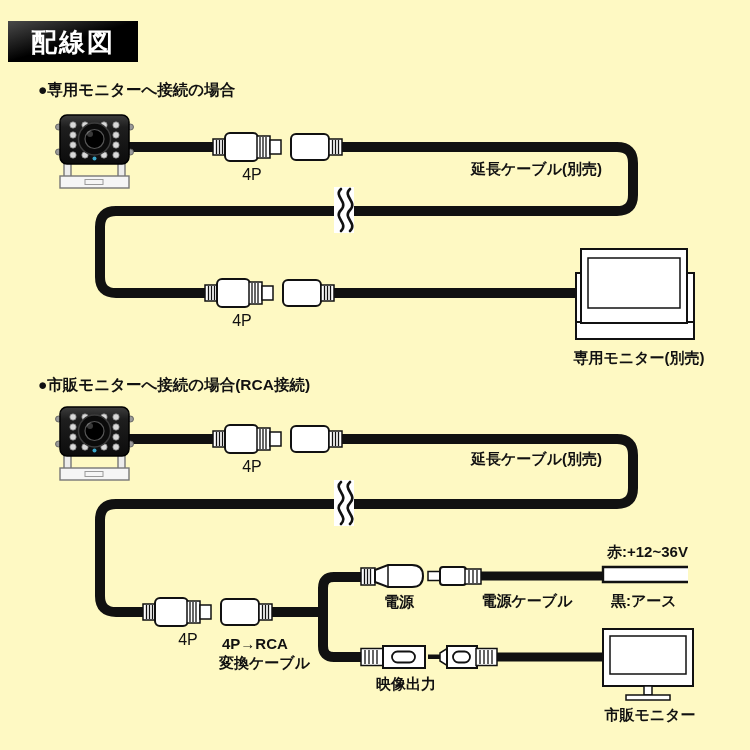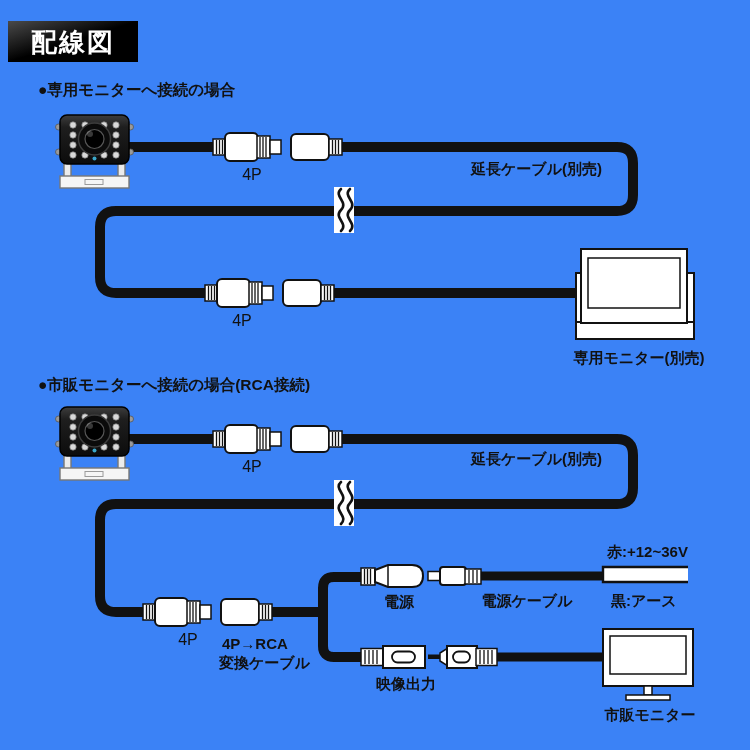--- a/index.html
+++ b/index.html
@@ -1,16 +1,16 @@
 <!DOCTYPE html>
 <html><head>
 <meta charset="utf-8">
 <style>
   html,body{margin:0;padding:0;background:#fff;}
-  .stage{position:relative;width:750px;height:750px;background:#3b82f6;overflow:hidden;
+  .stage{position:relative;width:750px;height:750px;background:#fef9c3;overflow:hidden;
          font-family:"Liberation Sans","DejaVu Sans",sans-serif;}
   svg{display:block;}
   text{font-family:"Liberation Sans","DejaVu Sans",sans-serif;fill:#111;}
   .heading{font-size:15.5px;font-weight:700;}
   .lbl{font-size:15px;font-weight:600;}
   .pin{font-size:16px;font-weight:500;}
   .title-text{font-size:26px;font-weight:700;fill:#ffffff;letter-spacing:2px;}
   .cable{stroke:#111;stroke-width:10;fill:none;}
   .cable-thin{stroke:#111;stroke-width:9;fill:none;}
   .outline{fill:#ffffff;stroke:#111;stroke-width:2;}

